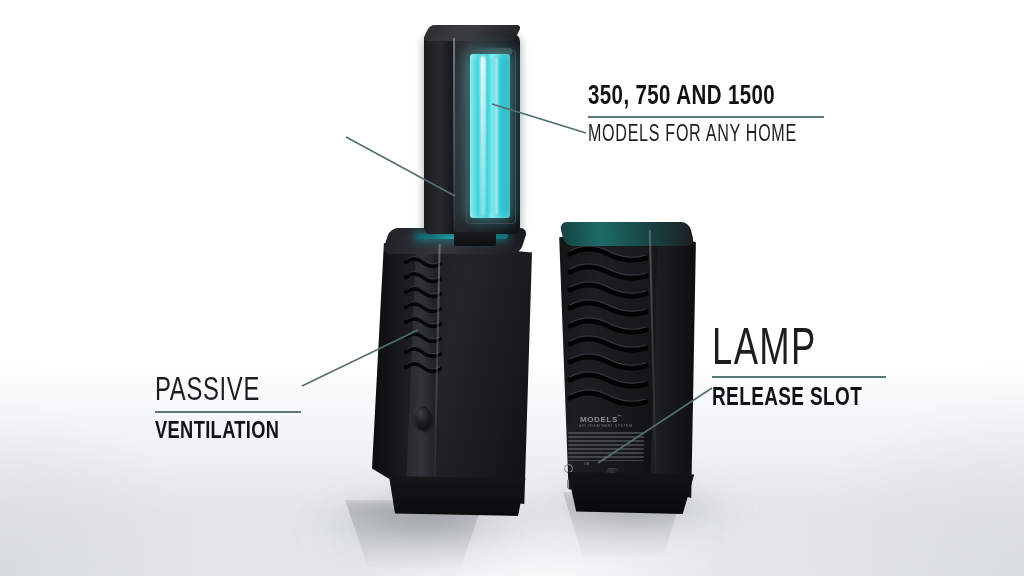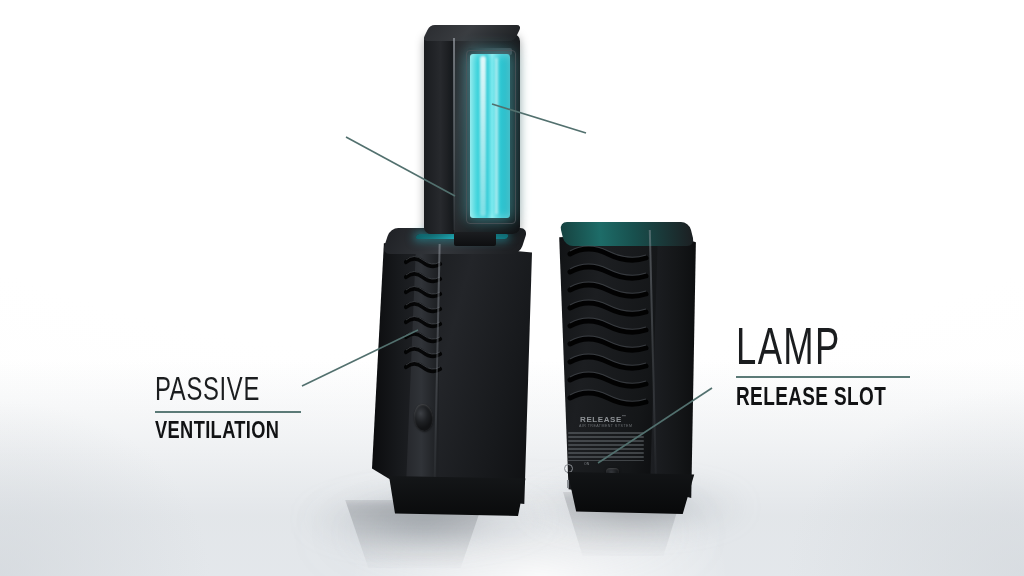--- a/index.html
+++ b/index.html
@@ -153,21 +153,21 @@
   #callout-models{left:588px;top:82px;width:240px;}
   #callout-models .co-bold{font-size:27px;}
   #callout-models .co-rule{margin:7px 0 4px;width:236px;}
   #callout-models .co-light{font-size:23px;}
 
   #callout-passive{left:155px;top:371px;width:150px;}
   #callout-passive .co-light{font-size:34px;}
   #callout-passive .co-rule{margin:6px 0 5px;width:146px;}
   #callout-passive .co-bold{font-size:24px;}
 
-  #callout-lamp{left:712px;top:320px;width:180px;margin-left:24px;}
+  #callout-lamp{left:712px;top:320px;width:180px;}
   #callout-lamp .co-light{font-size:52px;letter-spacing:2px;}
   #callout-lamp .co-rule{margin:4px 0 6px;width:174px;}
   #callout-lamp .co-bold{font-size:25px;}
 
   #leader-lines{position:absolute;inset:0;width:1024px;height:576px;pointer-events:none;}
 </style>
 </head>
 <body>
 
 <div id="stage">
@@ -244,21 +244,21 @@
           <path d="M4 79 Q22 69 42 79 T80 83"></path>
           <path d="M4 97 Q22 87 42 97 T80 101"></path>
           <path d="M4 115 Q22 105 42 115 T80 119"></path>
           <path d="M4 133 Q22 123 42 133 T80 137"></path>
           <path d="M4 151 Q22 141 42 151 T80 155"></path>
         </g>
       </svg>
     </div>
 
     <div class="ur-panel">
-      <div class="ur-brand"><span>RELEASE</span><sup>™</sup></div>
+      <div class="ur-brand"><span>MODELS</span><sup>™</sup></div>
       <div class="ur-sub">AIR TREATMENT SYSTEM</div>
       <div class="ur-fineprint">
         <div></div>
           <div></div>
           <div></div>
           <div></div>
           <div></div>
           <div></div>
           <div></div>
           <div></div>
@@ -290,20 +290,25 @@
   <svg id="leader-lines">
     <g stroke="#52706e" stroke-width="1.6" fill="none">
       <path d="M346,137 L455,196"></path>
       <path d="M586,133 L492,104"></path>
       <path d="M302,386 L418,330"></path>
       <path d="M712,388 L598,463"></path>
     </g>
   </svg>
 
 
+  <div class="callout" id="callout-models">
+    <div class="co-bold">350, 750 AND 1500</div>
+    <div class="co-rule"></div>
+    <div class="co-light">MODELS FOR ANY HOME</div>
+  </div>
 
   <div class="callout" id="callout-passive">
     <div class="co-light">PASSIVE</div>
     <div class="co-rule"></div>
     <div class="co-bold">VENTILATION</div>
   </div>
 
   <div class="callout" id="callout-lamp">
     <div class="co-light">LAMP</div>
     <div class="co-rule"></div>

